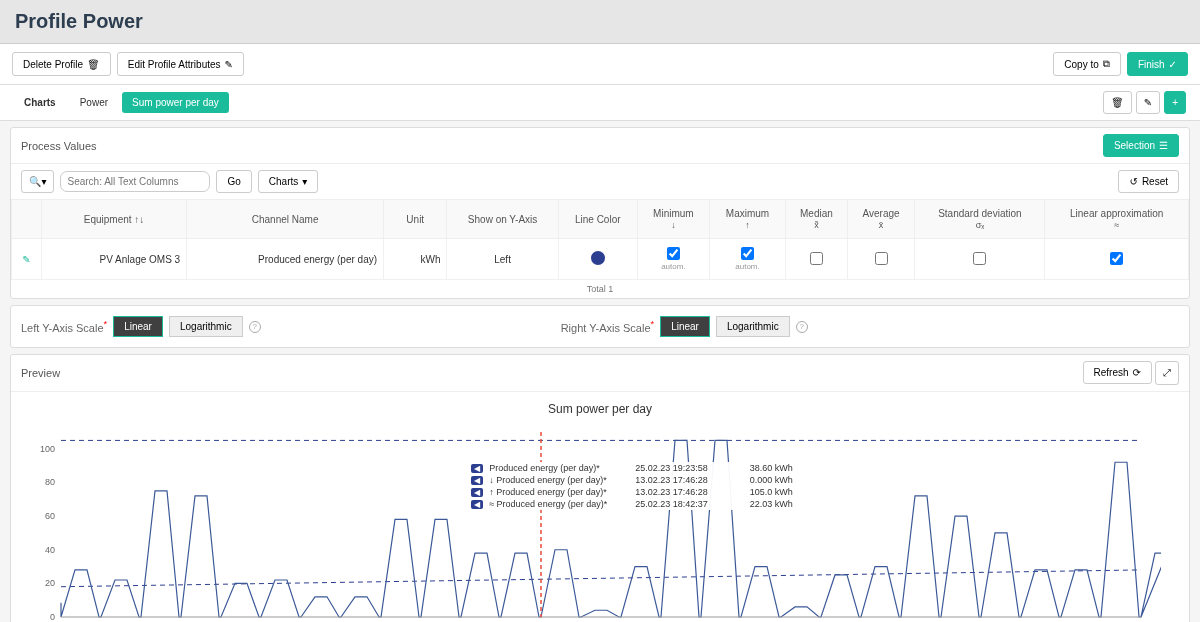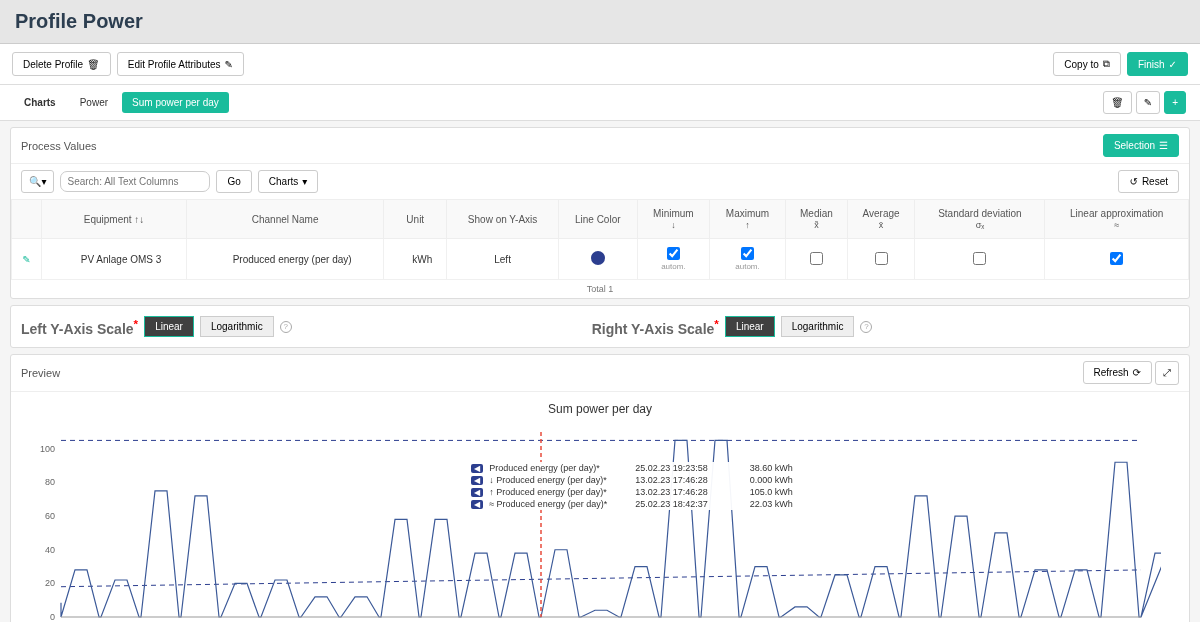--- a/index.html
+++ b/index.html
@@ -16,25 +16,25 @@
 .tab.label { font-weight: bold; cursor: default; }
 .tab.active { background: #1abc9c; color: #fff; }
 .tabs-right { margin-left: auto; display: flex; gap: 4px; }
 .section { background: #fff; margin: 6px 10px; border: 1px solid #ddd; border-radius: 3px; }
 .section-header { padding: 6px 10px; font-size: 11px; color: #555; display: flex; justify-content: space-between; align-items: center; border-bottom: 1px solid #eee; }
 .search-row { padding: 6px 10px; display: flex; gap: 6px; align-items: center; }
 .search-input { flex: 0 0 150px; padding: 4px 6px; border: 1px solid #ccc; border-radius: 7px; font-size: 10px; }
 table { width: 100%; border-collapse: collapse; font-size: 10px; }
 th { background: #f9f9f9; padding: 8px 6px; text-align: center; border: 1px solid #eee; font-weight: normal; color: #555; }
 td { padding: 8px 6px; text-align: center; border: 1px solid #f0f0f0; }
-td.left { text-align: center; padding-left: 20px; }
+td.left { text-align: right; padding-left: 20px; }
 .color-dot { width: 14px; height: 14px; border-radius: 50%; background: #2c3e8f; display: inline-block; }
 .axis-row { padding: 10px; display: flex; gap: 300px; }
 .axis-group { display: flex; align-items: center; gap: 6px; }
-.axis-label { font-size: 14px; color: #666; font-weight: bold; }
+.axis-label { font-size: 11px; color: #666; }
 .axis-label sup { color: red; }
 .toggle-btn { padding: 4px 10px; border: 1px solid #ccc; font-size: 10px; cursor: pointer; }
 .toggle-btn.active { background: #404040; color: #fff; border-color: #1abc9c; }
 .preview-body { padding: 10px; }
 .chart-title { text-align: center; font-size: 12px; margin-bottom: 6px; }
 .chart-wrap { position: relative; }
 svg { display: block; }
 .tooltip-box { position: absolute; left: 450px; top: 40px; background: rgba(255,255,255,0.95); font-size: 9px; pointer-events: none; }
 .tooltip-row { display: flex; gap: 6px; align-items: center; padding: 1px 0; }
 .tt-marker { background: #2c3e8f; color: #fff; padding: 0 3px; border-radius: 2px; font-size: 8px; }

